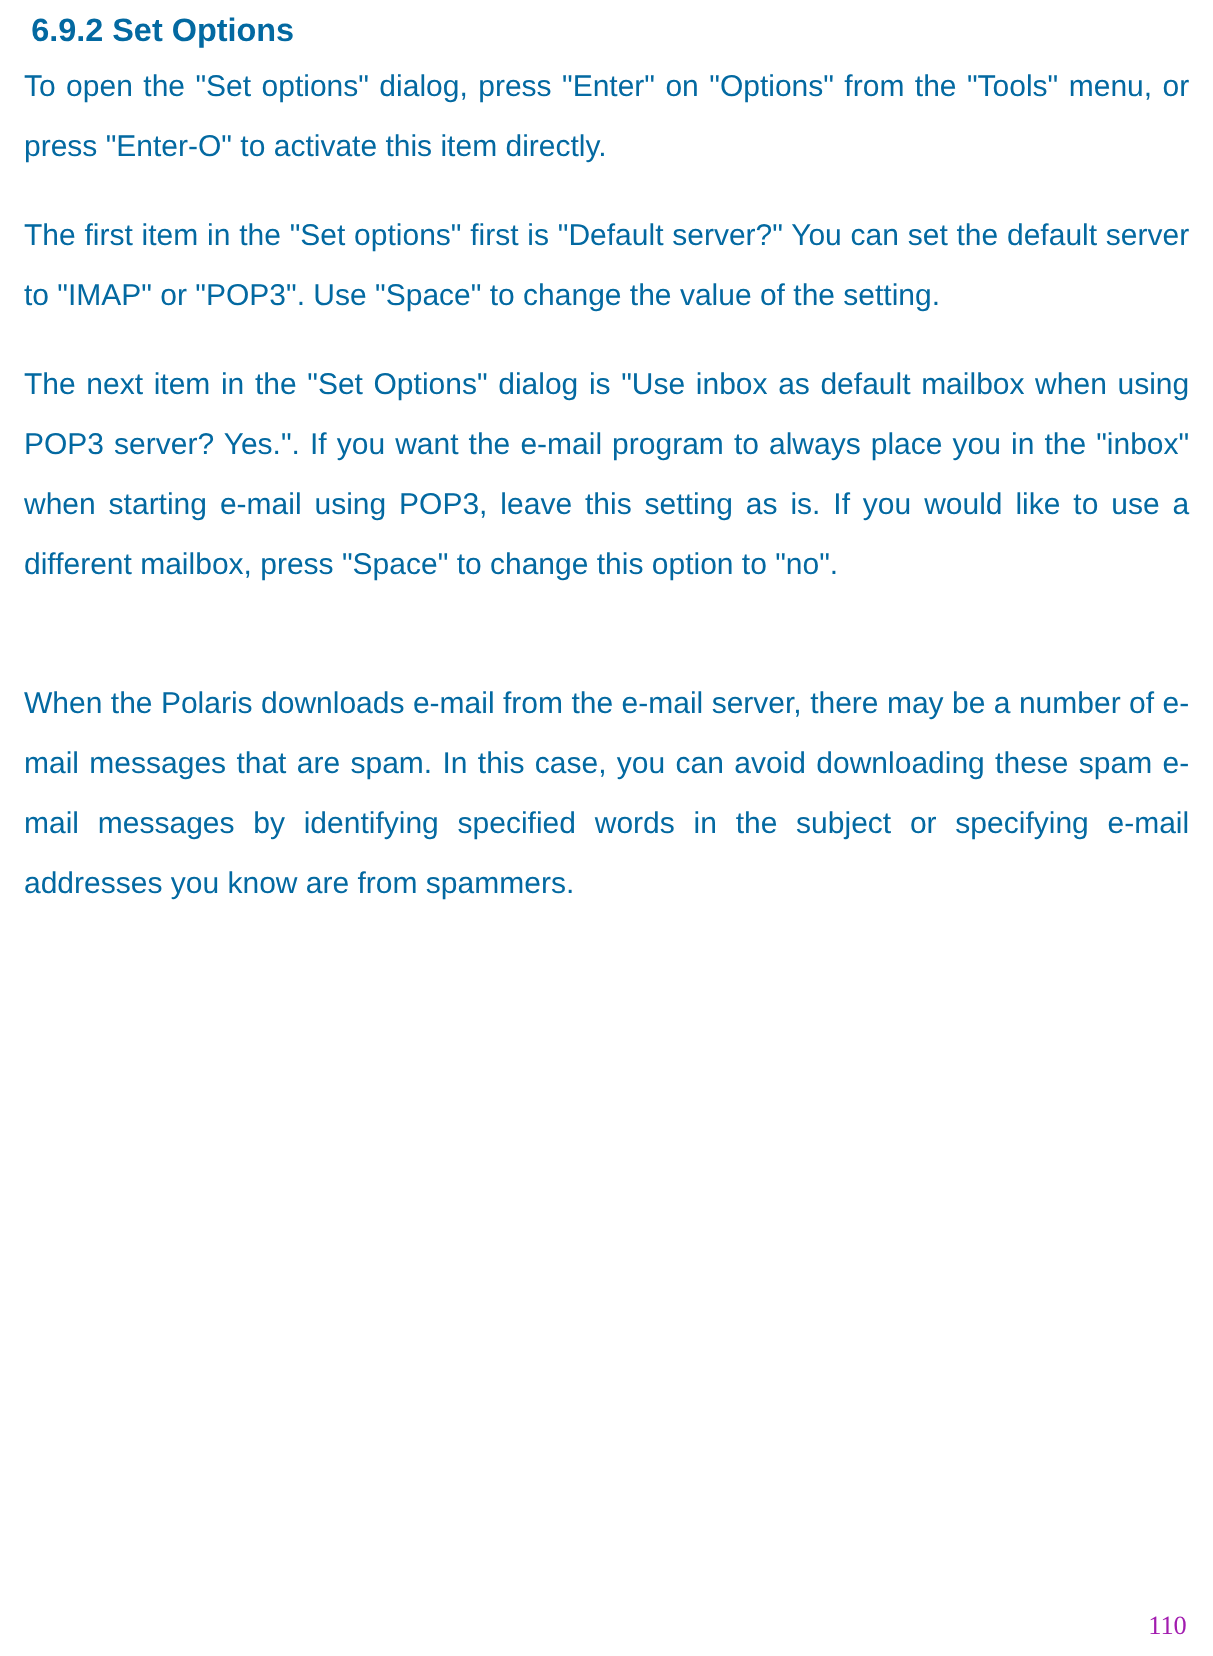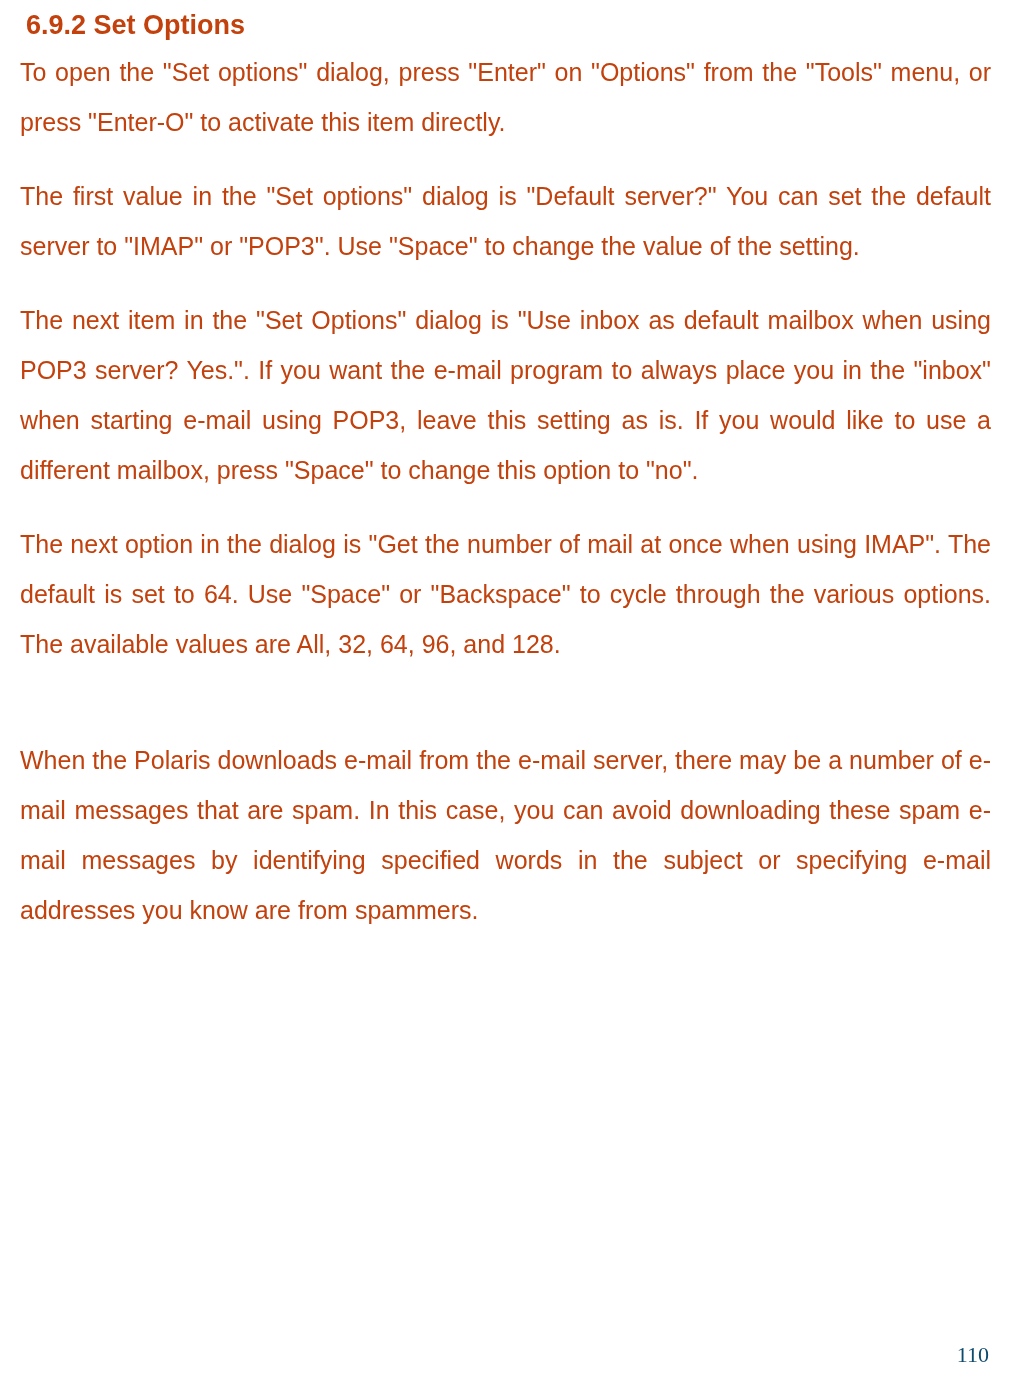--- a/index.html
+++ b/index.html
@@ -7,21 +7,21 @@
       background: #ffffff;
       margin: 0;
       padding: 0;
       width: 1011px;
       height: 1380px;
       position: relative;
       box-sizing: border-box;
     }
     .page {
       padding: 10px 20px 20px 20px;
-      color: #c2410c;
+      color: #0369a1;
     }
     .section-heading {
       font-weight: bold;
       font-size: 27px;
       margin: 0 0 6px 0;
       padding-left: 6px;
     }
     .para {
       font-size: 25px;
       line-height: 2.0;
@@ -34,34 +34,33 @@
     }
     .section-gap {
       height: 42px;
     }
     .page-number {
       position: absolute;
       bottom: 12px;
       right: 22px;
       font-family: "Times New Roman", Times, serif;
       font-size: 22px;
-      color: #0c4a6e;
+      color: #a21caf;
     }
   </style>
 </head>
 <body>
 
 <div class="page">
 
   <h2 class="section-heading">6.9.2 Set Options</h2>
 
   <p class="para">To open the "Set options" dialog, press "Enter" on "Options" from the "Tools" menu, or press "Enter-O" to activate this item directly.</p>
-  <p class="para">The first value in the "Set options" dialog is "Default server?" You can set the default server to "IMAP" or "POP3". Use "Space" to change the value of the setting.</p>
+  <p class="para">The first item in the "Set options" first is "Default server?" You can set the default server to "IMAP" or "POP3". Use "Space" to change the value of the setting.</p>
   <p class="para">The next item in the "Set Options" dialog is "Use inbox as default mailbox when using POP3 server? Yes.". If you want the e-mail program to always place you in the "inbox" when starting e-mail using POP3, leave this setting as is. If you would like to use a different mailbox, press "Space" to change this option to "no".</p>
-  <p class="para">The next option in the dialog is "Get the number of mail at once when using IMAP". The default is set to 64. Use "Space" or "Backspace" to cycle through the various options. The available values are All, 32, 64, 96, and 128.</p>
 
   <div class="section-gap"></div>
 
 
   <p class="para para-last">When the Polaris downloads e-mail from the e-mail server, there may be a number of e-mail messages that are spam. In this case, you can avoid downloading these spam e-mail messages by identifying specified words in the subject or specifying e-mail addresses you know are from spammers.</p>
 
 </div>
 
 <div class="page-number">110</div>
 

